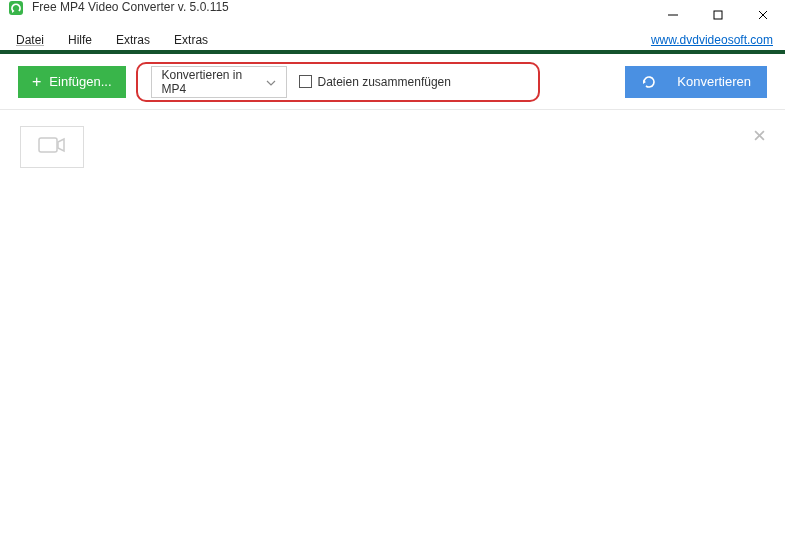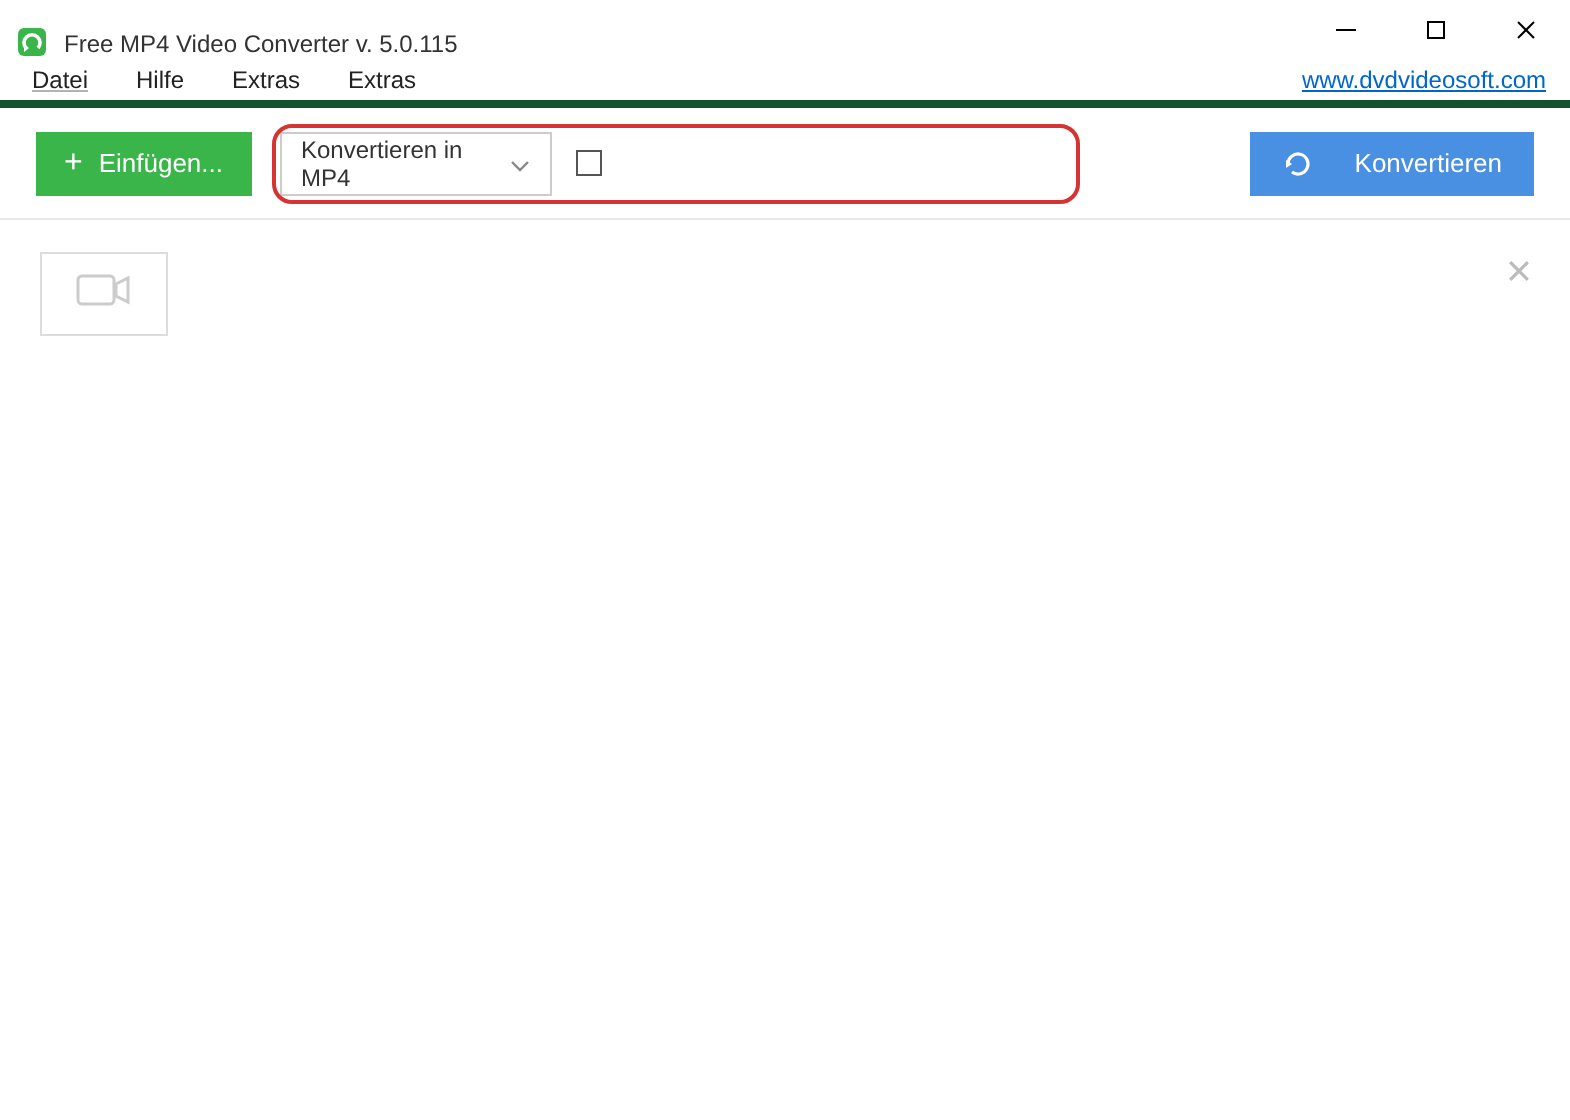--- a/index.html
+++ b/index.html
@@ -1,39 +1,39 @@
 <!DOCTYPE html>
 <html><head>
 <meta charset="utf-8">
 <style>
 * { box-sizing: border-box; margin: 0; padding: 0; font-family: "Segoe UI", Tahoma, sans-serif; }
 html, body { width: 785px; height: 560px; background: #fff; overflow: hidden; }
 
-.titlebar { height: 30px; display: flex; align-items: flex-end; padding-left: 8px; border-bottom: 1px solid #fff; }
+.titlebar { height: 30px; display: flex; align-items: flex-start; padding-left: 8px; border-bottom: 1px solid #fff; }
 .titlebar .icon { width: 16px; height: 16px; margin-right: 8px; display: flex; align-items: center; justify-content: center; }
 .titlebar .title { font-size: 12px; color: #333; flex: 1; }
 .win-controls { display: flex; height: 100%; }
 .win-btn { width: 45px; display: flex; align-items: center; justify-content: center; cursor: pointer; }
 .win-btn svg { width: 10px; height: 10px; }
 
 .menubar { height: 24px; display: flex; align-items: center; padding: 0 12px; font-size: 12px; color: #222; border-bottom: 4px solid #14532d; }
 .menu-item { padding: 0 12px; cursor: pointer; }
 .menu-item:first-child { padding-left: 4px; text-decoration: underline; text-decoration-color: rgba(0,0,0,0.3); }
 .menu-spacer { flex: 1; }
 .menu-link { color: #0066cc; text-decoration: underline; font-size: 12px; }
 
 .toolbar { height: 56px; display: flex; align-items: center; padding: 0 18px; gap: 0; border-bottom: 1px solid #e8e8e8; position: relative; }
 
 .btn-green { background: #39b54a; color: #fff; height: 32px; padding: 0 14px; display: flex; align-items: center; font-size: 13px; border: none; cursor: pointer; gap: 8px; margin-right: 10px; }
 .btn-green .plus { font-size: 16px; line-height: 1; }
 
 .highlight-box { position: absolute; border: 2.5px solid #d63333; border-radius: 10px; pointer-events: none; }
 
 .select-box { height: 32px; border: 1px solid #ccc; background: #fff; display: flex; align-items: center; padding: 0 10px; font-size: 12px; color: #333; cursor: pointer; justify-content: space-between; }
-.select-box.first { width: 136px; margin-left: 4px; }
+.select-box.first { width: 136px; margin-left: 15px; }
 .select-box.second { width: 158px; margin-left: 14px; }
 .chev { margin-left: 8px; }
 
 .checkbox-wrap { display: flex; align-items: center; margin-left: 12px; font-size: 12px; color: #333; cursor: pointer; gap: 6px; }
 .checkbox-box { width: 13px; height: 13px; border: 1px solid #555; background: #fff; }
 
 .toolbar-spacer { flex: 1; }
 
 .btn-blue { background: #4a90e2; color: #fff; height: 32px; padding: 0 16px; display: flex; align-items: center; font-size: 13px; border: none; cursor: pointer; gap: 20px; }
 .refresh-icon { display: flex; align-items: center; }
@@ -98,20 +98,21 @@
   <div class="select-box first">
     <span>Konvertieren in MP4</span>
     <span class="chev"><svg width="10" height="6" viewBox="0 0 10 6">
           <path d="M1 1 L5 5 L9 1" stroke="#888" stroke-width="1.2" fill="none"></path>
         </svg></span>
   </div>
 
 
   <label class="checkbox-wrap">
     <span class="checkbox-box"></span>
+    <span>Dateien zusammenfügen</span>
   </label>
 
   <span class="toolbar-spacer"></span>
 
   <button class="btn-blue">
     <span class="refresh-icon">
         <svg width="16" height="16" viewBox="0 0 16 16">
           <path d="M3 8 A5 5 0 1 1 5 12" stroke="#fff" stroke-width="1.6" fill="none"></path>
           <polygon points="2,6 5,8 2,10" fill="#fff"></polygon>
         </svg>

